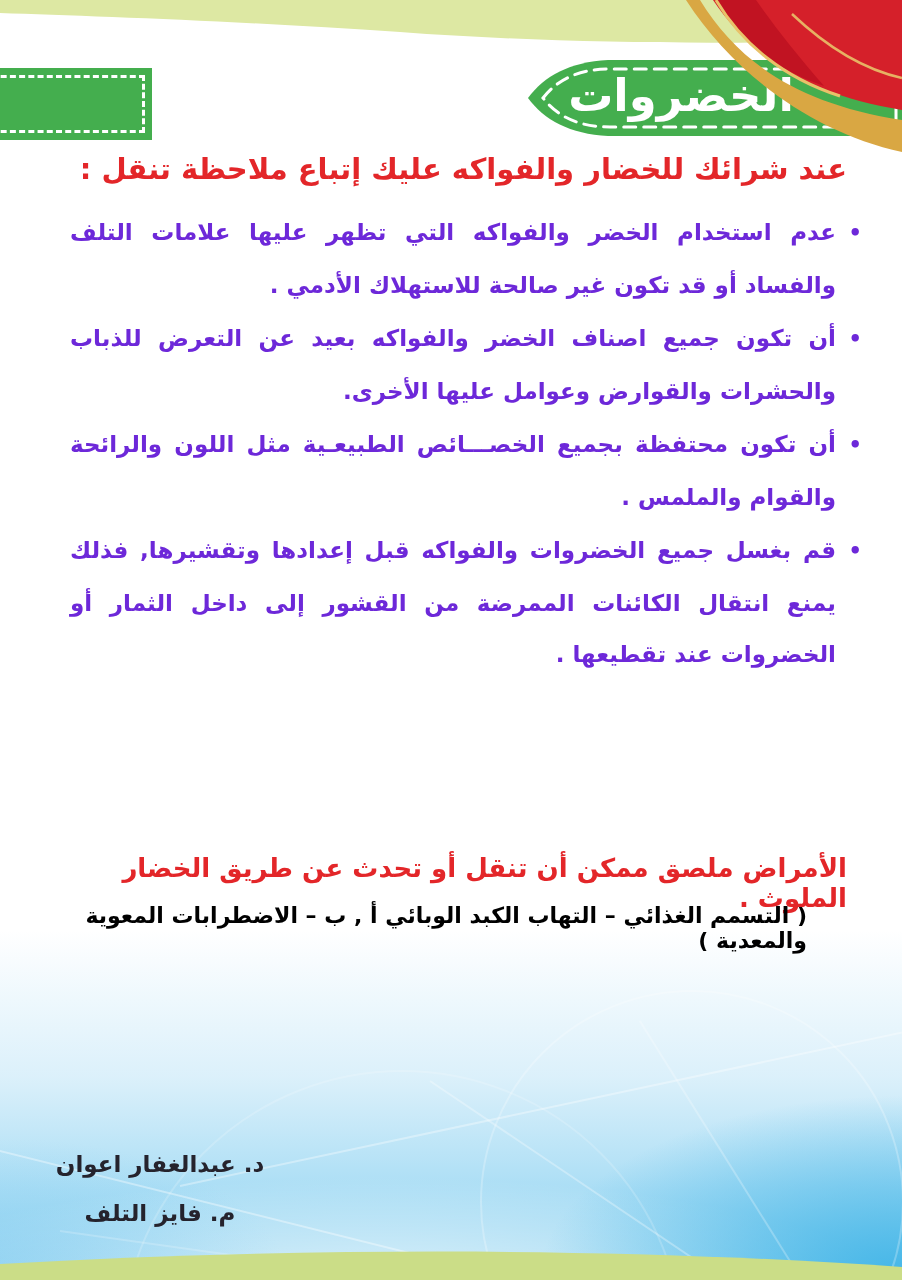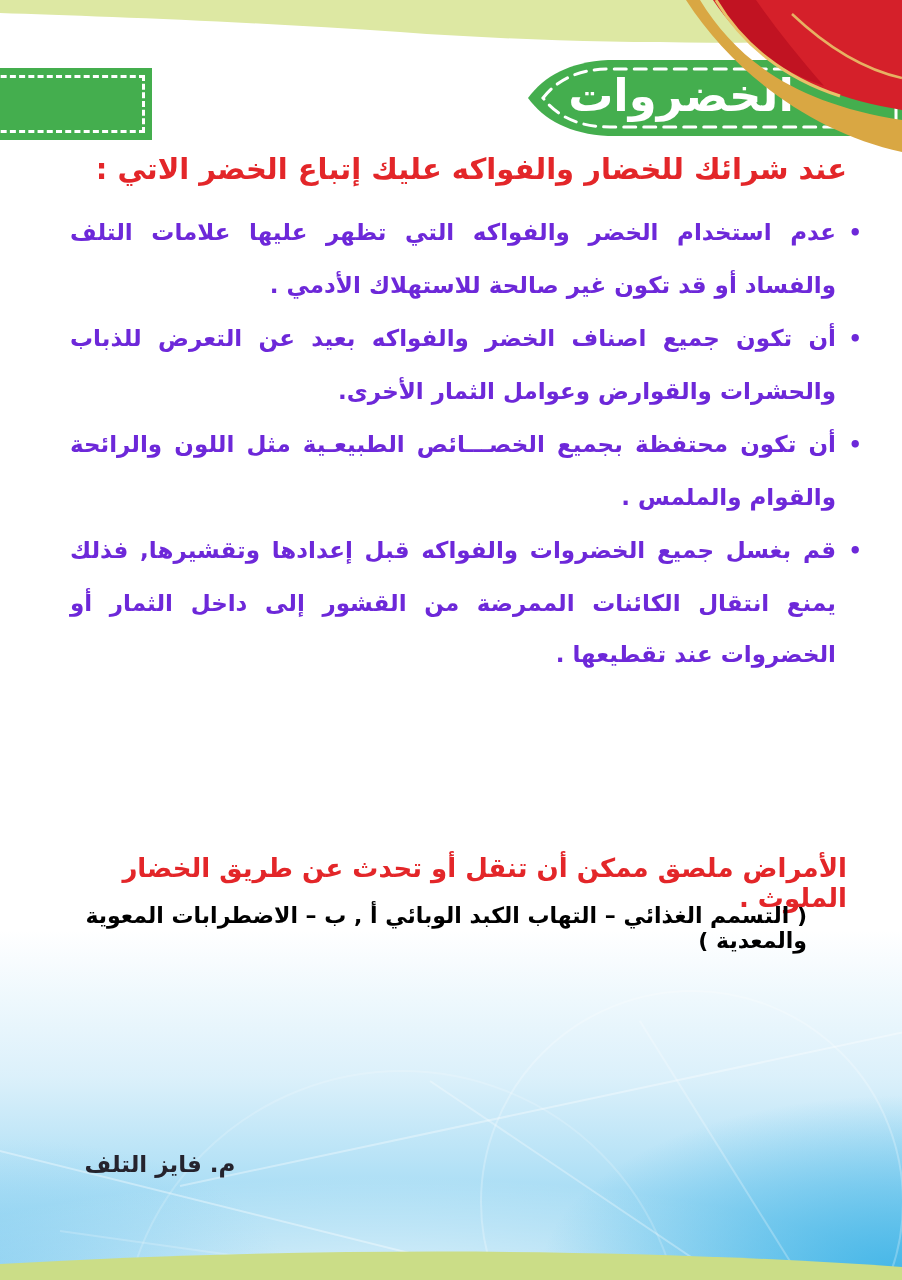--- a/index.html
+++ b/index.html
@@ -92,43 +92,44 @@
   </div>
 
   <svg class="ribbon" viewBox="0 0 230 162" preserveAspectRatio="none">
     <path d="M28,0 C66,62 126,104 230,120 L230,152 C140,132 62,74 14,0 Z" fill="#d9a743"></path>
     <path d="M41,0 C80,58 140,96 230,110 L230,0 Z" fill="#d5202a"></path>
     <path d="M44,0 C68,40 104,70 152,86 C126,56 102,26 84,0 Z" fill="#c11322"></path>
     <path d="M44,0 C70,44 112,78 168,96" fill="none" stroke="#e9c169" stroke-width="3"></path>
     <path d="M120,14 C158,50 194,70 230,78" fill="none" stroke="#e9c169" stroke-width="2.5" opacity="0.9"></path>
   </svg>
 
-  <div class="intro-heading">عند شرائك للخضار والفواكه عليك إتباع الخضر الاتي :</div>
+  <div class="intro-heading">عند شرائك للخضار والفواكه عليك إتباع ملاحظة تنقل :</div>
 
   <div class="bullet-list">
     <p class="bullet"><span class="marker">•</span><span>عدم استخدام الخضر والفواكه التي تظهر عليها علامات التلف والفساد أو قد تكون غير صالحة للاستهلاك الأدمي .</span></p>
-    <p class="bullet"><span class="marker">•</span><span>أن تكون جميع اصناف الخضر والفواكه بعيد عن التعرض للذباب والحشرات والقوارض وعوامل الثمار الأخرى.</span></p>
+    <p class="bullet"><span class="marker">•</span><span>أن تكون جميع اصناف الخضر والفواكه بعيد عن التعرض للذباب والحشرات والقوارض وعوامل عليها الأخرى.</span></p>
     <p class="bullet"><span class="marker">•</span><span>أن تكون محتفظة بجميع الخصـــائص الطبيعـية مثل اللون والرائحة والقوام والملمس .</span></p>
     <p class="bullet"><span class="marker">•</span><span>قم بغسل جميع الخضروات والفواكه قبل إعدادها وتقشيرها, فذلك يمنع انتقال الكائنات الممرضة من القشور إلى داخل الثمار أو الخضروات عند تقطيعها .</span></p>
   </div>
 
   <div class="diseases-heading">الأمراض ملصق ممكن أن تنقل أو تحدث  عن طريق الخضار الملوث .</div>
   <div class="diseases-detail">( التسمم الغذائي – التهاب الكبد الوبائي أ , ب – الاضطرابات المعوية والمعدية )</div>
 
   <div class="bottom-bg">
     <div class="blob b1"></div>
     <div class="blob b2"></div>
     <div class="streak s1"></div>
     <div class="streak s2"></div>
     <div class="streak s3"></div>
     <div class="streak s4"></div>
     <div class="streak s5"></div>
   </div>
 
   <div class="authors">
+    <div>د. عبدالغفار اعوان</div>
     <div>م. فايز التلف</div>
   </div>
 
   <svg class="footer-band" viewBox="0 0 902 44" preserveAspectRatio="none">
     <path d="M0,28 C300,11 620,11 902,31 L902,44 L0,44 Z" fill="#cbdd87"></path>
   </svg>
 
 </div>
 
 </body></html>

